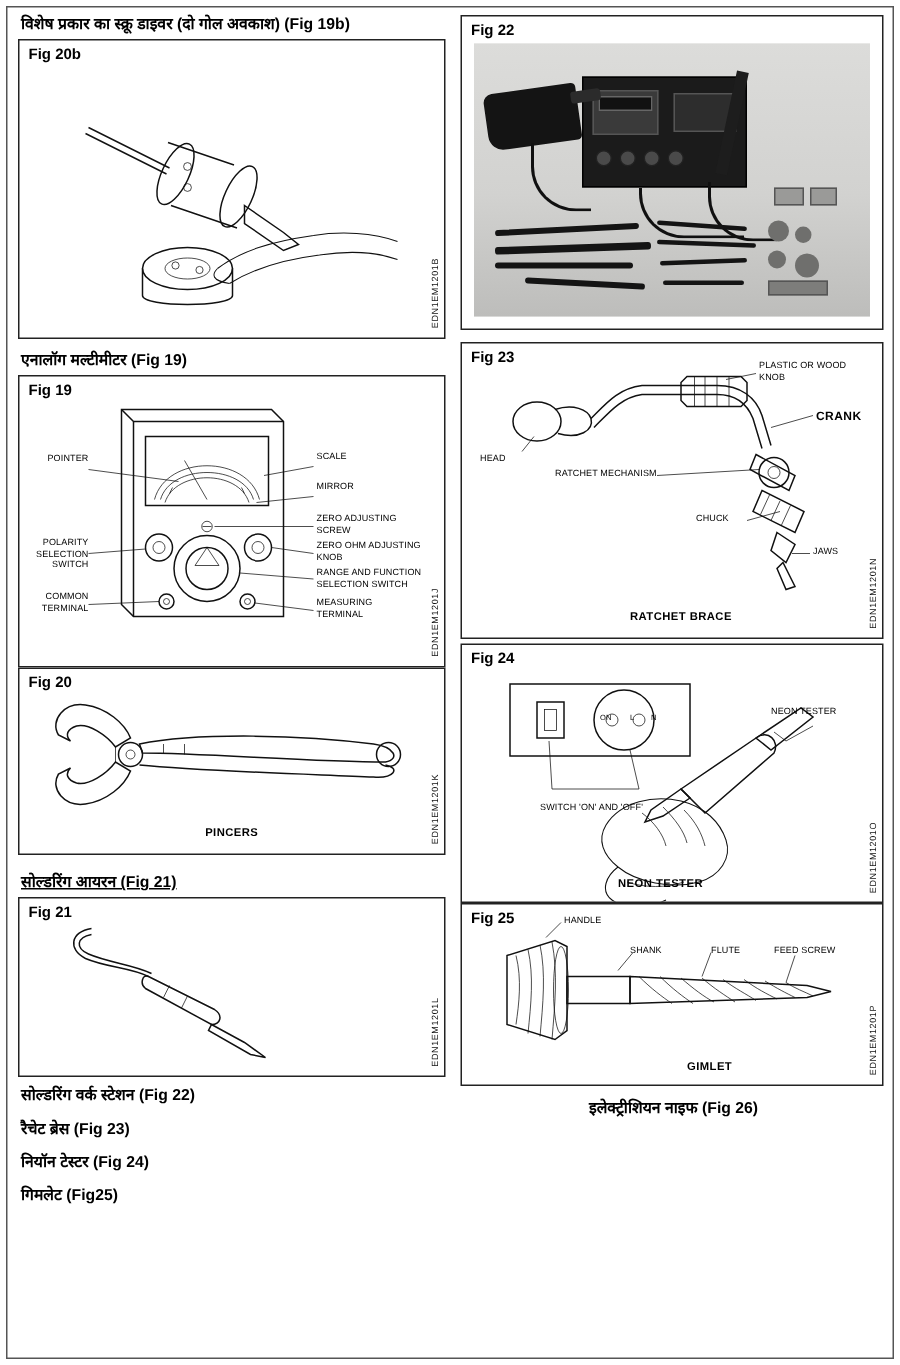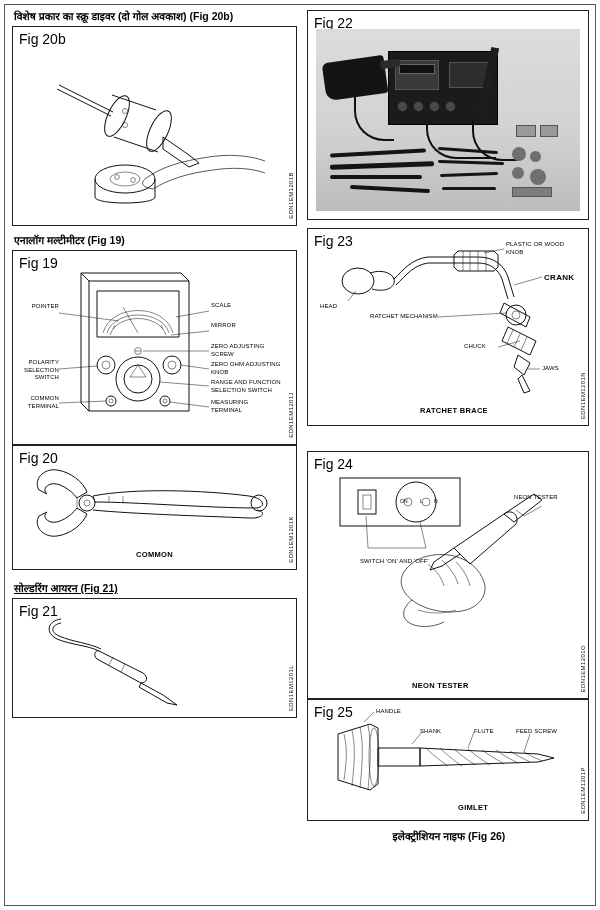--- a/index.html
+++ b/index.html
@@ -32,22 +32,22 @@
   }
   .figbox {
     border:1px solid #222;
     position:relative;
     background:#fff;
     overflow:hidden;
   }
   .figlabel {
     position:absolute;
     left:6px; top:4px;
-    font-size:14px;
-    font-weight:normal;
+    font-size:10px;
+    font-weight:bold;
   }
   .sidecode {
     position:absolute;
     right:2px; bottom:6px;
     font-size:6px;
     writing-mode:vertical-rl;
     transform:rotate(180deg);
     letter-spacing:0.4px;
     color:#111;
   }
@@ -156,21 +156,21 @@
 </head>
 <body>
 
 <div class="page">
   <div class="page-border"></div>
 
   <div class="cols">
 
     <div class="col-left">
 
-      <div class="cap">विशेष प्रकार का स्क्रू डाइवर (दो गोल अवकाश) (Fig 20b)</div>
+      <div class="cap">विशेष प्रकार का स्क्रू डाइवर (दो गोल अवकाश) (Fig 19b)</div>
       <div class="figbox" style="height:200px;">
         <div class="figlabel">Fig 20b</div>
         <svg width="283" height="198" viewBox="0 0 283 198">
 
           <line class="ink" x1="46" y1="58" x2="100" y2="85"></line>
           <line class="ink" x1="44" y1="62" x2="98" y2="89"></line>
 
           <ellipse class="ink" cx="104" cy="89" rx="9" ry="22" transform="rotate(25 104 89)"></ellipse>
           <path class="ink" d="M99 68 L143 83 M101 110 L145 125"></path>
           <ellipse class="ink" cx="146" cy="104" rx="9" ry="22" transform="rotate(25 146 104)"></ellipse>
@@ -258,40 +258,46 @@
 
           <circle class="ink" cx="74" cy="57" r="8"></circle>
           <circle class="thin" cx="74" cy="57" r="3"></circle>
 
           <path class="ink" d="M80 50 C120 42 190 44 236 50 C250 52 254 60 244 62 C196 62 122 56 82 56 Z"></path>
           <path class="ink" d="M80 64 C120 68 190 70 236 72 C250 73 254 66 244 64"></path>
           <circle class="ink" cx="246" cy="57" r="8"></circle>
           <path class="thin" d="M96 50 L96 56 M110 50 L110 57"></path>
           <line class="thin" x1="64" y1="52" x2="64" y2="62"></line>
         </svg>
-        <div class="figtitle" style="left:50%; transform:translateX(-50%); bottom:10px;">COMMON</div>
+        <div class="figtitle" style="left:50%; transform:translateX(-50%); bottom:10px;">PINCERS</div>
         <div class="sidecode">EDN1EM1201K</div>
       </div>
 
       <div class="cap" style="margin-top:12px;text-decoration:underline;">सोल्डरिंग आयरन (Fig 21)</div>
       <div class="figbox" style="height:120px;">
         <div class="figlabel">Fig 21</div>
         <svg width="283" height="118" viewBox="0 0 283 118">
 
           <path class="ink" d="M48 20 C34 22 32 34 44 40 C58 46 74 46 86 52"></path>
           <path class="ink" d="M48 24 C38 26 37 33 46 37 C60 43 76 44 88 50"></path>
 
           <path class="ink" d="M86 52 L130 74 C136 78 134 84 128 84 L84 60 C80 57 82 50 86 52 Z"></path>
           <path class="ink" d="M128 84 L150 96 L164 106 L154 104 L126 88 Z"></path>
           <line class="thin" x1="100" y1="58" x2="96" y2="66"></line>
           <line class="thin" x1="112" y1="65" x2="108" y2="73"></line>
         </svg>
         <div class="sidecode">EDN1EM1201L</div>
       </div>
 
+      <div class="list-caps">
+        <div class="cap">सोल्डरिंग वर्क स्टेशन (Fig 22)</div>
+        <div class="cap">रैचेट ब्रेस (Fig 23)</div>
+        <div class="cap">नियॉन टेस्टर (Fig 24)</div>
+        <div class="cap">गिमलेट (Fig25)</div>
+      </div>
     </div>
 
     <div class="col-right">
 
       <div class="figbox" style="height:210px;">
         <div class="figlabel">Fig 22</div>
         <div class="photo">
           <div class="bench"></div>
           <div class="unit">
             <div class="face"></div>
@@ -363,21 +369,21 @@
         <div class="lbl" style="left:12px; top:74px;">HEAD</div>
         <div class="lbl" style="left:198px; top:12px; width:62px;">PLASTIC OR WOOD KNOB</div>
         <div class="figtitle" style="left:236px; top:44px; font-size:8px;">CRANK</div>
         <div class="lbl" style="left:62px; top:84px; width:72px;">RATCHET MECHANISM</div>
         <div class="lbl" style="left:156px; top:114px;">CHUCK</div>
         <div class="lbl" style="left:234px; top:136px;">JAWS</div>
         <div class="figtitle" style="left:112px; bottom:10px;text-align:center;">RATCHET BRACE</div>
         <div class="sidecode">EDN1EM1201N</div>
       </div>
 
-      <div class="figbox" style="height:248px; margin-top:25px;">
+      <div class="figbox" style="height:173px; margin-top:3px;">
         <div class="figlabel">Fig 24</div>
         <svg width="280" height="195" viewBox="0 0 280 195">
 
           <rect class="ink" x="32" y="26" width="120" height="48"></rect>
           <rect class="ink" x="50" y="38" width="18" height="24"></rect>
           <rect class="thin" x="55" y="43" width="8" height="14"></rect>
           <circle class="ink" cx="108" cy="50" r="20"></circle>
           <circle class="thin" cx="100" cy="50" r="4"></circle>
           <circle class="thin" cx="118" cy="50" r="4"></circle>
 

